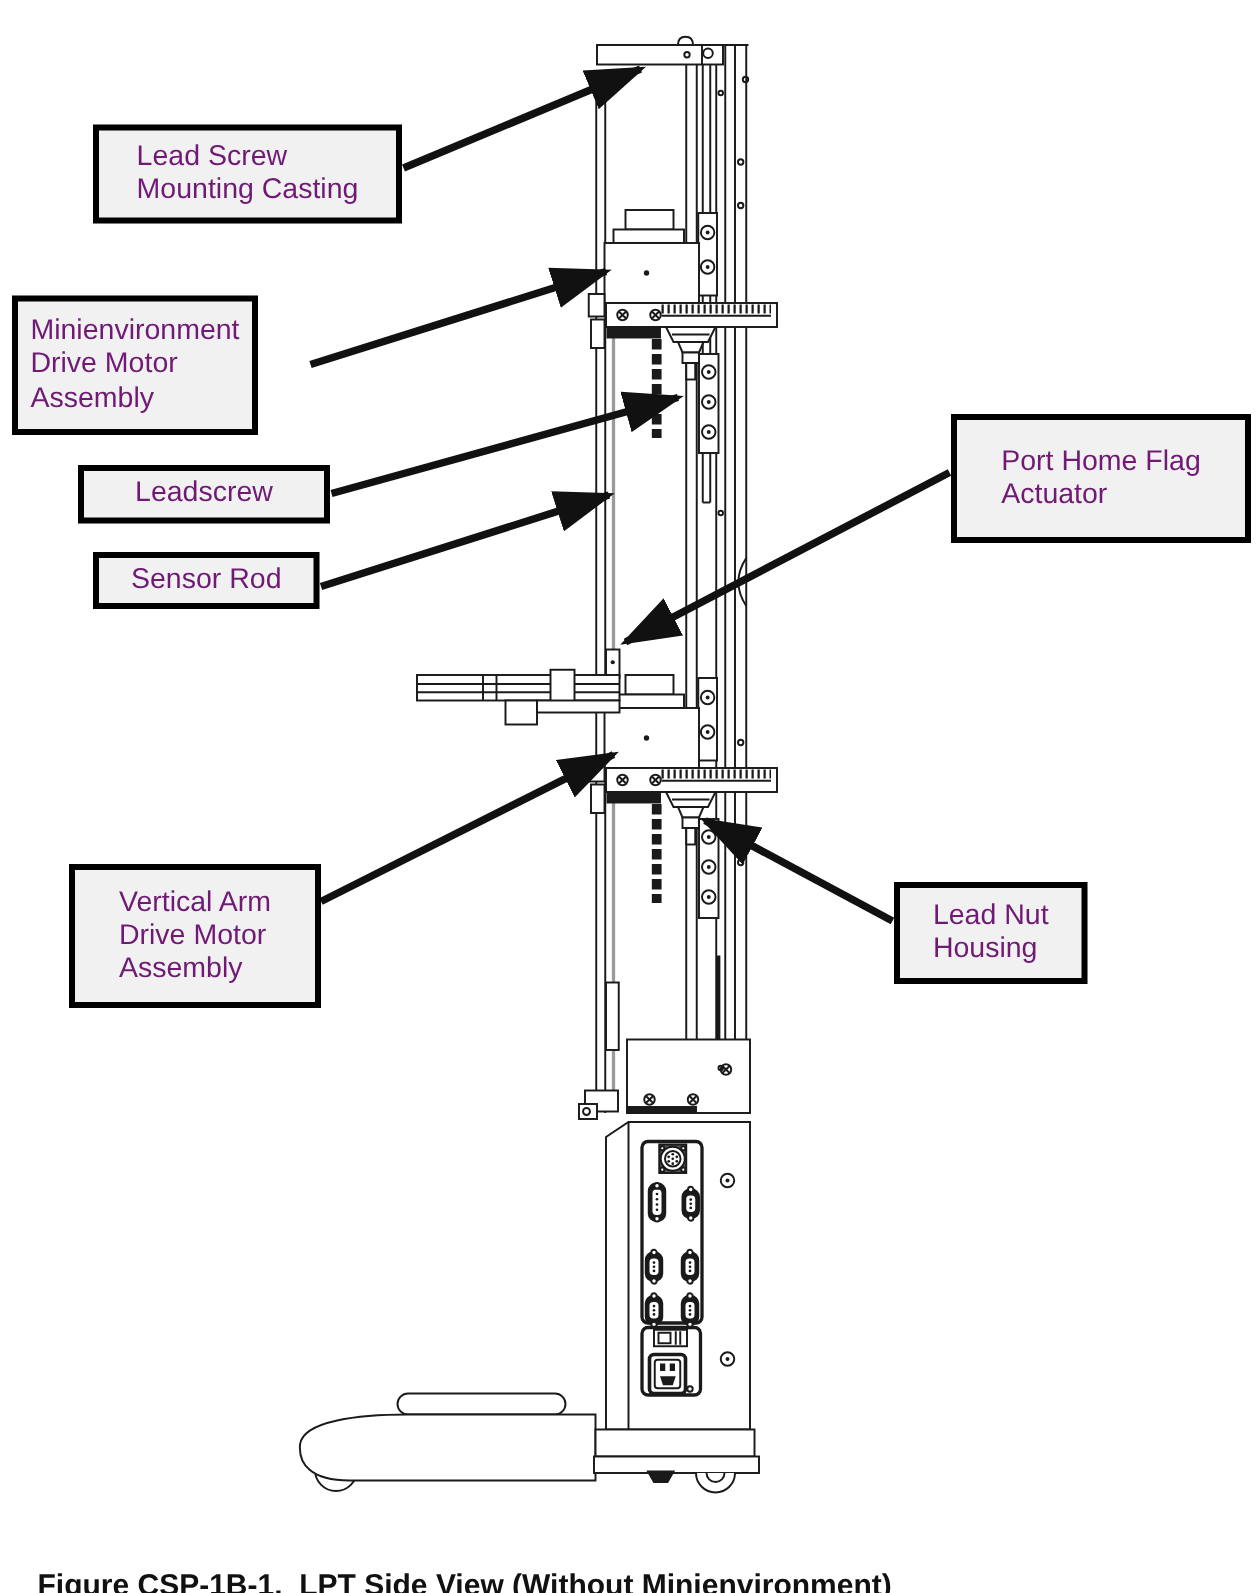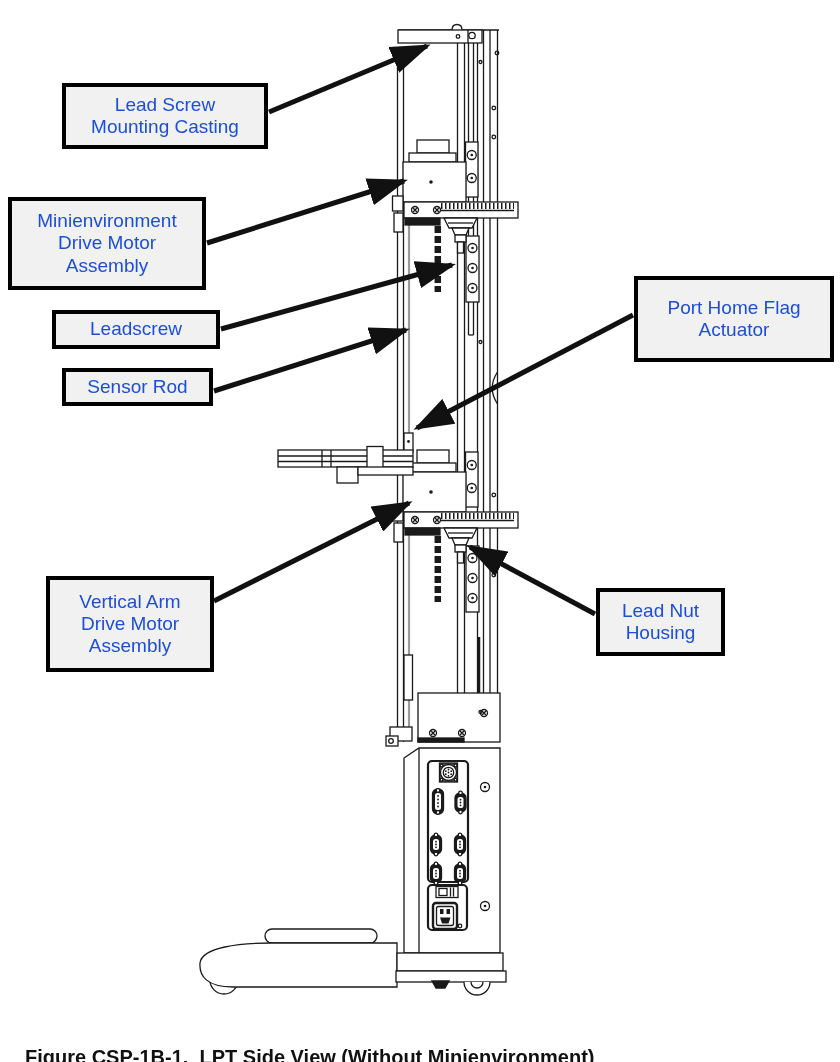--- a/index.html
+++ b/index.html
@@ -1,21 +1,21 @@
 <!DOCTYPE html>
 <html><head>
 <meta charset="utf-8">
 <style>
   html,body{margin:0;padding:0;background:#ffffff;}
   #page{position:relative;width:840px;height:1062px;background:#ffffff;overflow:hidden;
         font-family:"Liberation Sans",sans-serif;color:#1a1a1a;}
   #drawing{position:absolute;left:0;top:0;}
   .callout{position:absolute;box-sizing:border-box;background:#f1f1f1;border:4px solid #000;
-           display:flex;align-items:center;justify-content:center;text-align:center;
-           font-size:19px;line-height:1.16;white-space:pre-line;color:#1d4ed8;}
+           display:flex;align-items:center;justify-content:center;text-align:left;
+           font-size:19px;line-height:1.16;white-space:pre-line;color:#701a75;}
   .caption{position:absolute;left:25px;top:1027px;font-weight:bold;font-size:20px;
            white-space:pre-wrap;color:#111;margin-top:19px;}
 </style>
 </head>
 <body>
 
 <div id="page">
 
 <svg id="drawing" width="840" height="1062" viewBox="0 0 840 1062" fill="none" stroke="#1a1a1a" stroke-width="1.3">
   <defs>
@@ -222,21 +222,21 @@
     <line x1="214" y1="391" x2="406" y2="330"></line>
     <line x1="633" y1="315" x2="417" y2="428"></line>
     <line x1="214" y1="601" x2="409" y2="503"></line>
     <line x1="595" y1="614" x2="470" y2="547"></line>
   </g>
 </svg>
 
 <div class="callout" style="left:62px;top:83px;width:206px;height:66px;">Lead Screw
 Mounting Casting</div>
 
-<div class="callout" style="left:8px;top:197px;width:198px;height:93px;">Minienvironment
+<div class="callout" style="left:8px;top:197px;width:164px;height:93px;">Minienvironment
 Drive Motor
 Assembly</div>
 
 <div class="callout" style="left:62px;top:368px;width:151px;height:38px;">Sensor Rod</div>
 
 <div class="callout" style="left:52px;top:310px;width:168px;height:39px;">Leadscrew</div>
 
 <div class="callout" style="left:634px;top:276px;width:200px;height:86px;">Port Home Flag
 Actuator</div>
 

